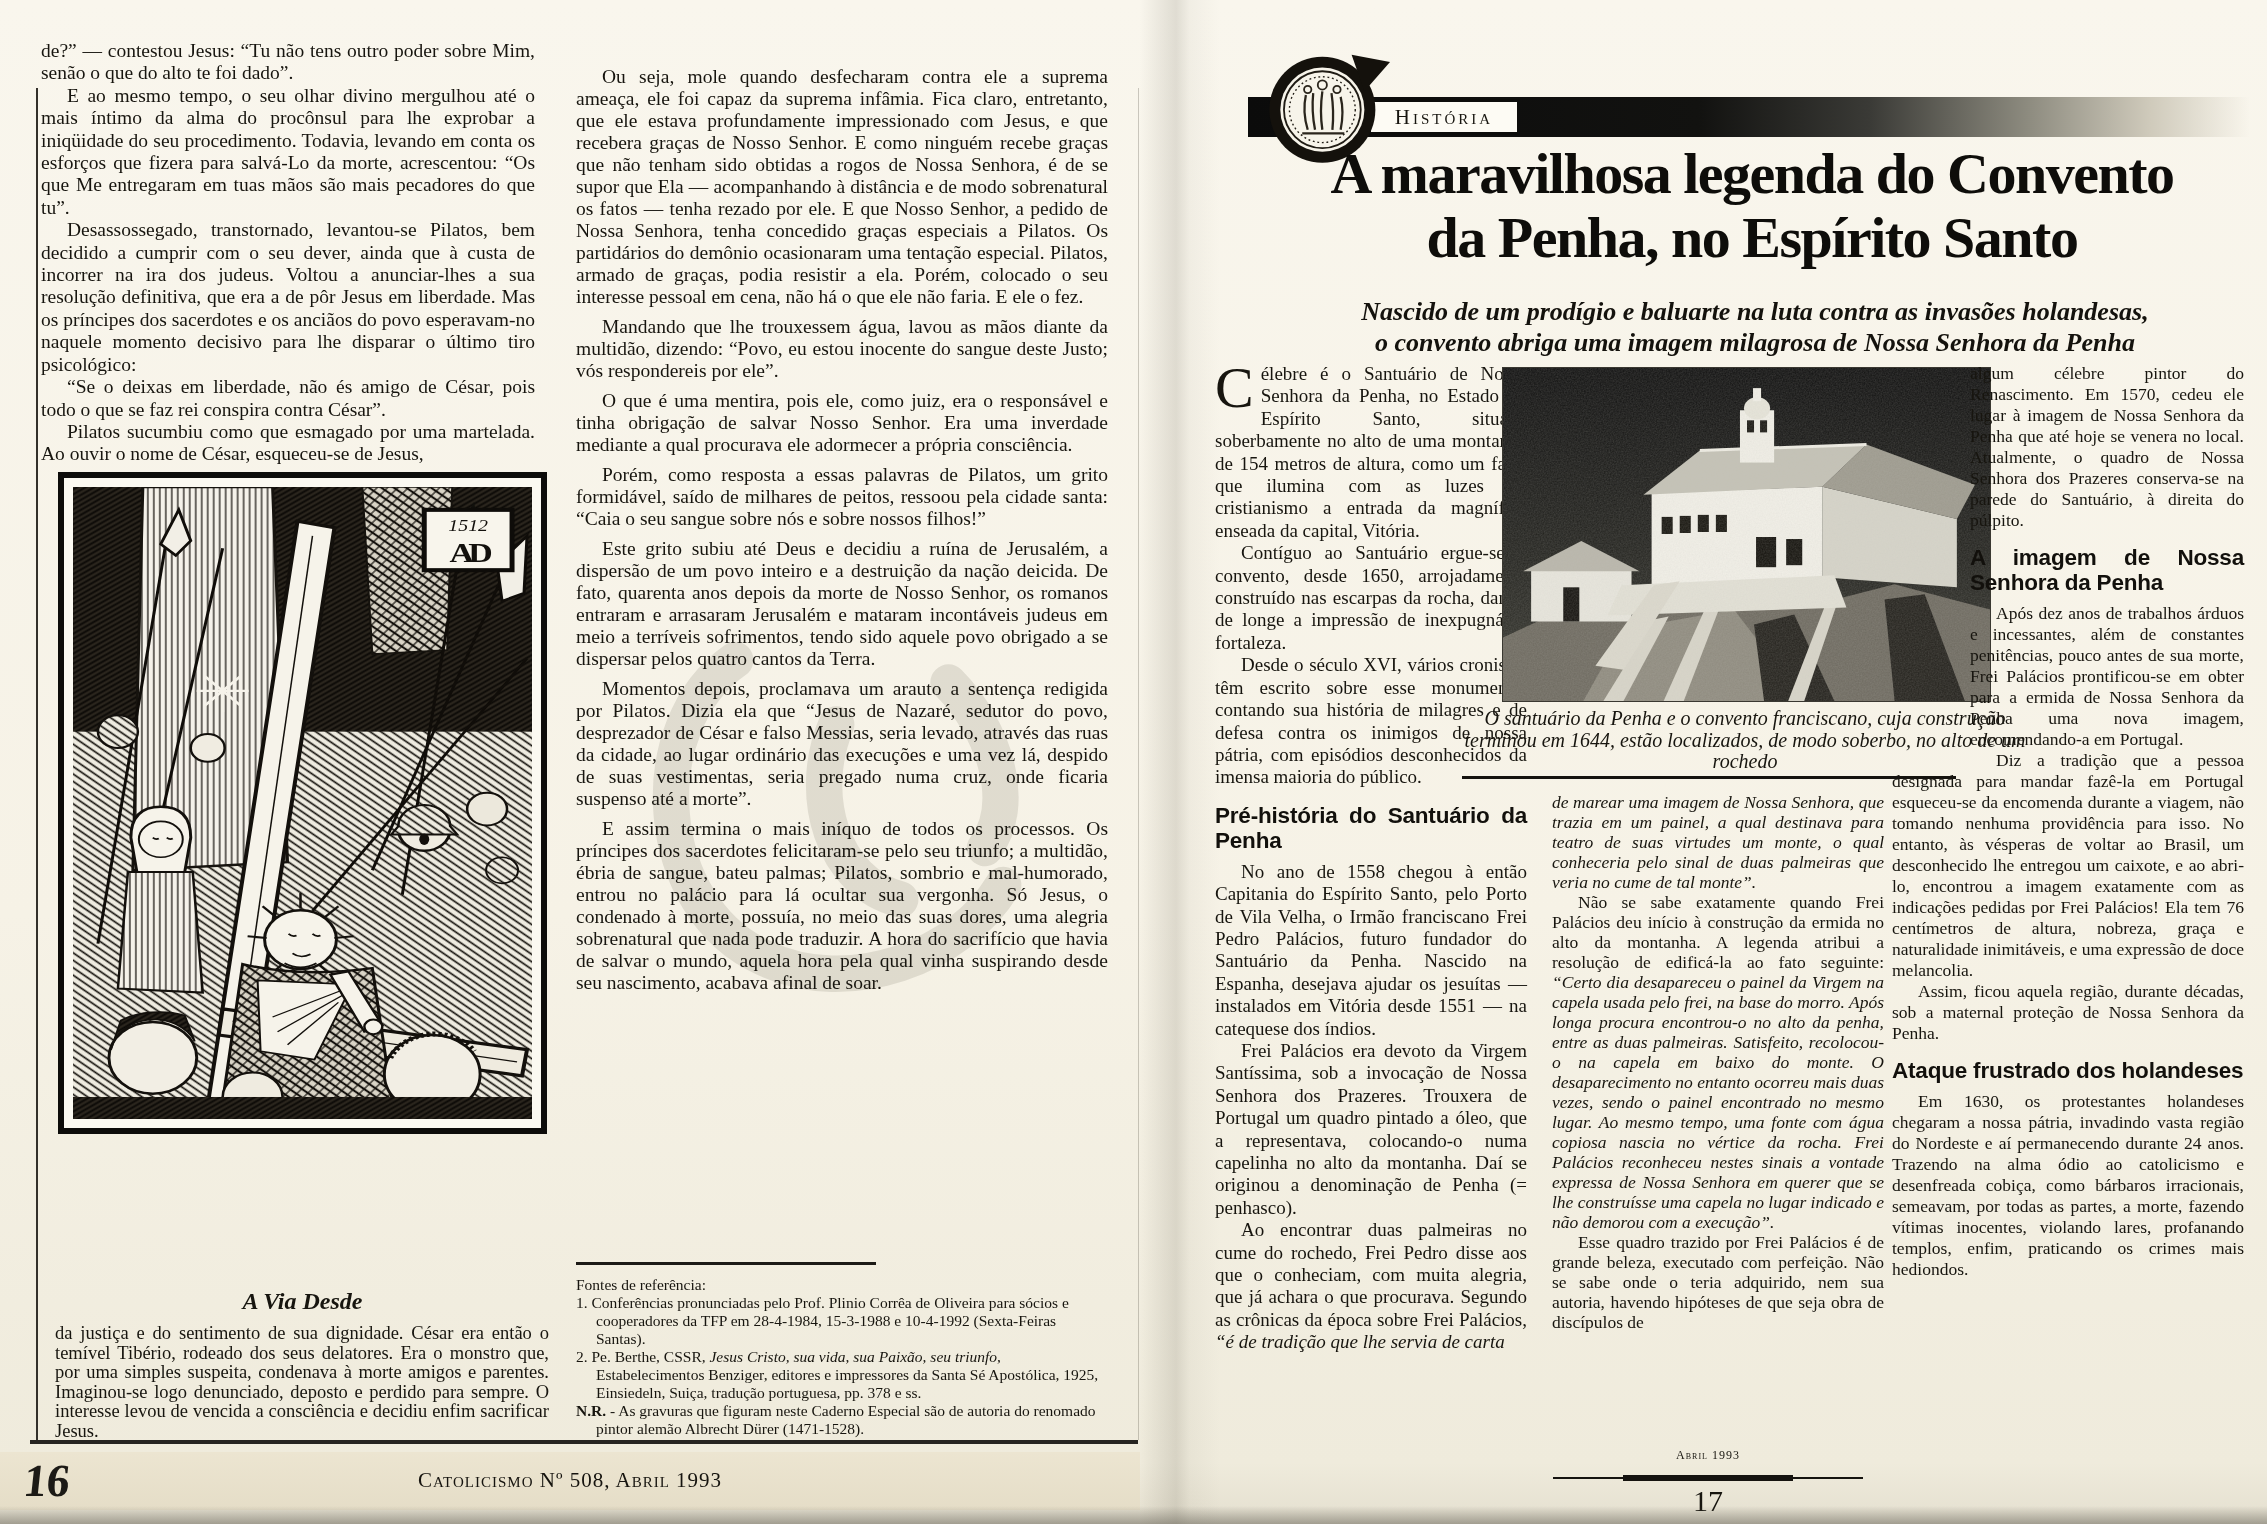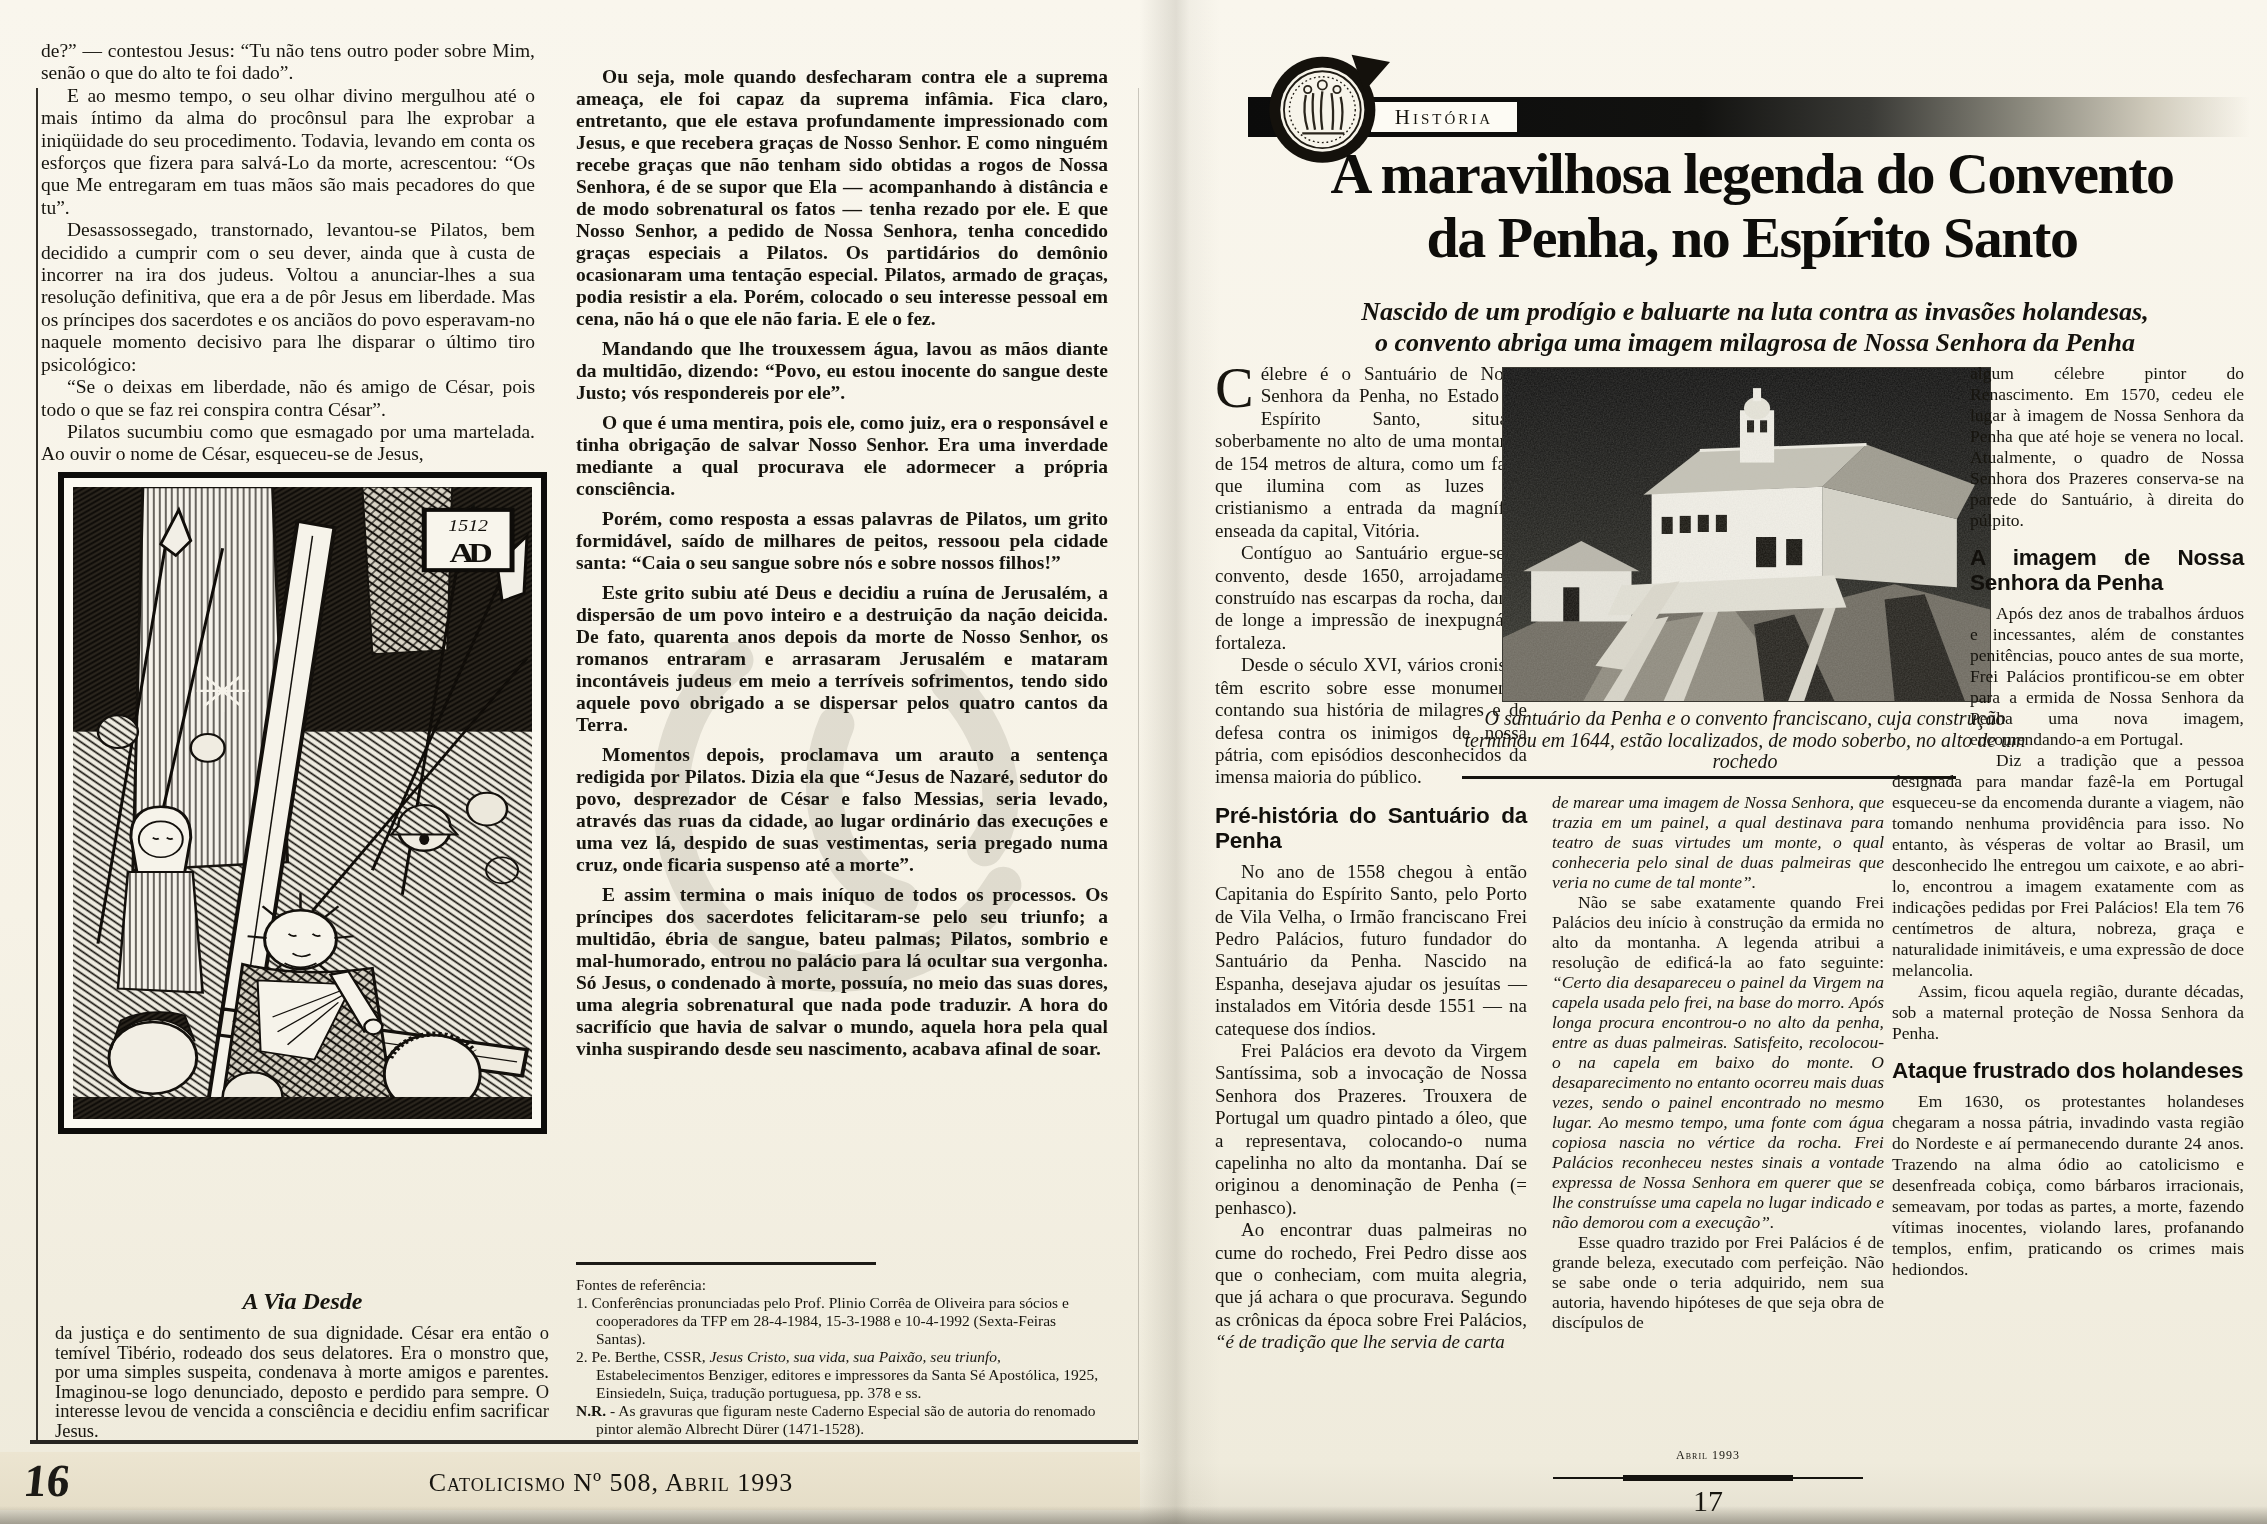--- a/index.html
+++ b/index.html
@@ -7,21 +7,21 @@
     position:relative;width:2267px;height:1524px;overflow:hidden;
     background:linear-gradient(180deg,#f9f6ed 0%,#f6f2e6 60%,#efebdc 96%,#e4dfcf 100%);
     font-family:"Liberation Serif",serif;color:#17150f;
   }
   .abs{position:absolute;}
   .just{text-align:justify;}
   .bodytxt p{margin:0;}
   .ind{text-indent:26px;}
   .gap{margin-top:8px !important;}
   .lp-c1{font-size:19.5px;line-height:22.4px;}
-  .lp-c2{font-size:19.5px;line-height:22px;font-weight:bold;}
+  .lp-c2{font-size:19.5px;line-height:22px;}
   .lp-after{font-size:18.5px;line-height:19.5px;}
   .rp-col{font-size:19px;line-height:22.4px;}
   .rp-c2{font-size:17.5px;line-height:20px;}
   .rp-c3{font-size:17.5px;line-height:21px;}
   .headline{font-family:"Liberation Sans",sans-serif;font-weight:bold;font-size:22.5px;line-height:25px;margin:14px 0 8px 0 !important;text-indent:0 !important;letter-spacing:-0.2px;color:#12100c;}
   .dropcap{float:left;font-size:58px;line-height:45px;padding:2px 7px 0 0;font-weight:normal;}
   .ital{font-style:italic;}
   .refs{font-size:15.5px;line-height:18px;}
   .refs p{margin:0;}
   .hang{padding-left:20px;text-indent:-20px;}
@@ -160,21 +160,21 @@
   <div class="abs refs" style="left:576px;top:1276px;width:532px;">
     <p>Fontes de referência:</p>
     <p class="hang">1. Conferências pronunciadas pelo Prof. Plinio Corrêa de Oliveira para sócios e cooperadores da TFP em 28-4-1984, 15-3-1988 e 10-4-1992 (Sexta-Feiras Santas).</p>
     <p class="hang"><span>2. Pe. Berthe, CSSR, </span><i>Jesus Cristo, sua vida, sua Paixão, seu triunfo</i><span>, Estabelecimentos Benziger, editores e impressores da Santa Sé Apostólica, 1925, Einsiedeln, Suiça, tradução portuguesa, pp. 378 e ss.</span></p>
     <p class="hang"><b>N.R.</b><span> - As gravuras que figuram neste Caderno Especial são de autoria do renomado pintor alemão Albrecht Dürer (1471-1528).</span></p>
   </div>
 
   <div class="abs" style="left:30px;top:1440px;width:1108px;height:4px;background:#262420;"></div>
   <div class="abs" style="left:0;top:1452px;width:1140px;height:58px;background:linear-gradient(180deg,#ece5d1,#e5ddc7);">
     <div class="abs" style="left:24px;top:2px;font-size:46px;font-weight:bold;transform:skewX(-6deg);color:#1c1a16;">16</div>
-    <div class="abs smallcaps" style="left:0;top:16px;width:1140px;text-align:center;font-size:26px;letter-spacing:1px;color:#16140f;margin-left:41px;">Catolicismo Nº 508, Abril 1993</div>
+    <div class="abs smallcaps" style="left:0;top:16px;width:1140px;text-align:center;font-size:21px;letter-spacing:1px;color:#16140f;">Catolicismo Nº 508, Abril 1993</div>
   </div>
 
   <div class="abs" style="left:1140px;top:0;width:80px;height:1524px;background:linear-gradient(to right,rgba(90,85,70,0) 0%,rgba(90,85,70,0.16) 45%,rgba(90,85,70,0.05) 62%,rgba(90,85,70,0) 100%);"></div>
 
   <div class="abs" style="left:1248px;top:97px;width:1002px;height:40px;background:linear-gradient(to right,#0b0b0b 0%,#121210 45%,#3a3a36 62%,#8e8c80 78%,#cfcabb 90%,rgba(207,202,187,0) 100%);"></div>
   <div class="abs smallcaps" style="left:1368px;top:99px;width:152px;height:36px;background:#fdfbf4;border:3px solid #0d0d0b;box-sizing:border-box;display:flex;align-items:center;justify-content:center;font-size:21px;letter-spacing:3px;">
       <span>História</span>
     </div>
 
   <svg class="abs" style="left:1262px;top:42px;width:128px;height:128px;" viewBox="0 0 140 140">

